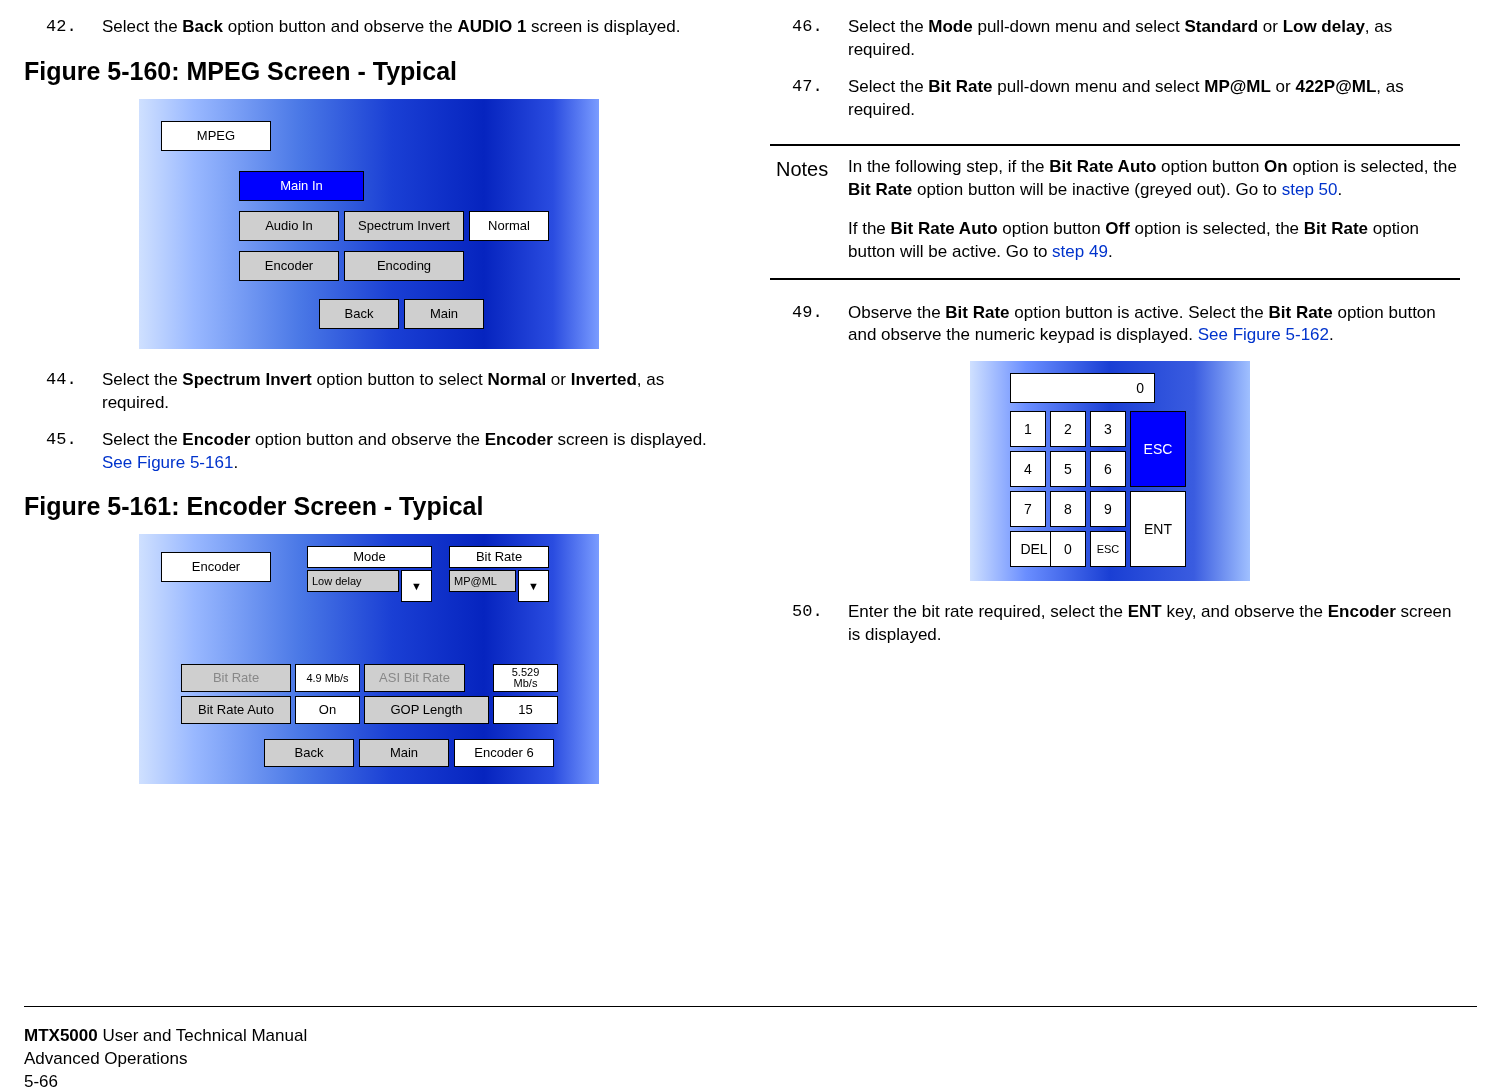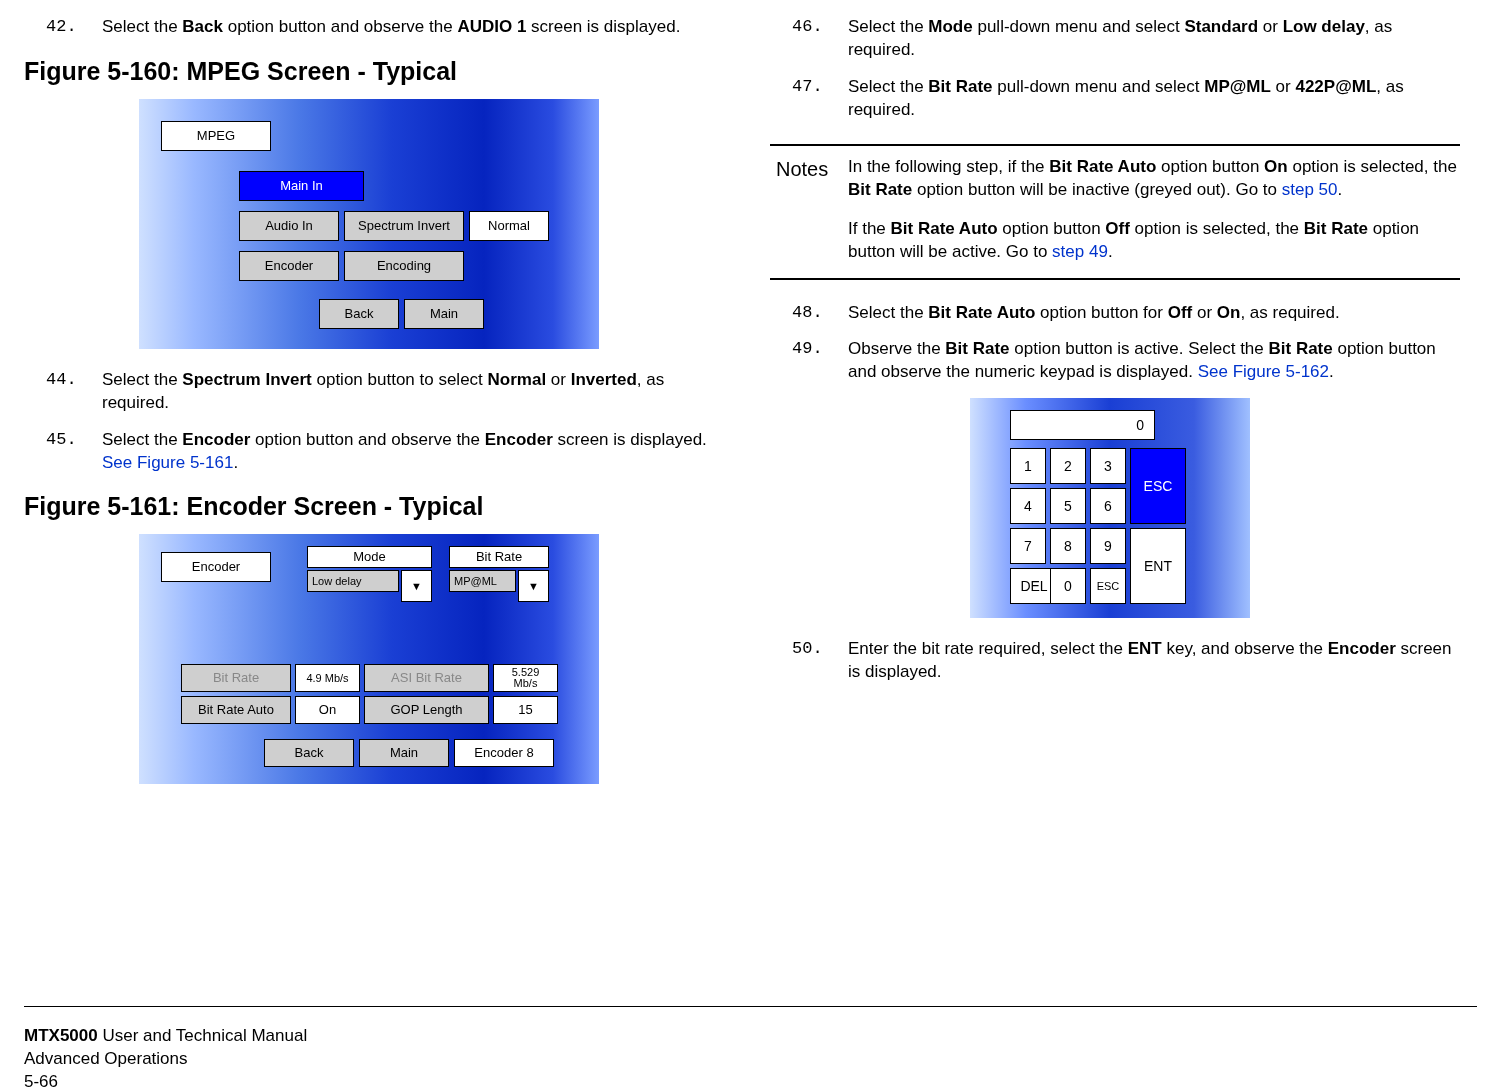--- a/index.html
+++ b/index.html
@@ -168,34 +168,34 @@
       <div class="btn white" style="left:22px; top:18px; width:110px; height:30px;">Encoder</div>
       <div class="btn white" style="left:168px; top:12px; width:125px; height:22px;">Mode</div>
       <div class="btn white" style="left:310px; top:12px; width:100px; height:22px;">Bit Rate</div>
       <div class="btn" style="left:168px; top:36px; width:92px; height:22px; font-size:11px; justify-content:flex-start; padding-left:4px;">Low delay</div>
       <div class="btn white tri" style="left:262px; top:36px; width:31px; height:32px;">▼</div>
       <div class="btn" style="left:310px; top:36px; width:67px; height:22px; font-size:11px; justify-content:flex-start; padding-left:4px;">MP@ML</div>
       <div class="btn white tri" style="left:379px; top:36px; width:31px; height:32px;">▼</div>
 
       <div class="btn grey-disabled" style="left:42px; top:130px; width:110px; height:28px;">Bit Rate</div>
       <div class="btn white" style="left:156px; top:130px; width:65px; height:28px; font-size:11px;">4.9 Mb/s</div>
-      <div class="btn grey-disabled" style="left:225px; top:130px; width:125px; height:28px;">ASI Bit Rate</div>
+      <div class="btn grey-disabled" style="left:225px; top:130px; width:101px; height:28px;">ASI Bit Rate</div>
       <div class="btn white" style="left:354px; top:130px; width:65px; height:28px; font-size:11px; flex-direction:column; line-height:1;">
         <span>5.529</span>
         <span>Mb/s</span>
       </div>
 
       <div class="btn" style="left:42px; top:162px; width:110px; height:28px;">Bit Rate Auto</div>
       <div class="btn white" style="left:156px; top:162px; width:65px; height:28px;">On</div>
       <div class="btn" style="left:225px; top:162px; width:125px; height:28px;">GOP Length</div>
       <div class="btn white" style="left:354px; top:162px; width:65px; height:28px;">15</div>
 
       <div class="btn" style="left:125px; top:205px; width:90px; height:28px;">Back</div>
       <div class="btn" style="left:220px; top:205px; width:90px; height:28px;">Main</div>
-      <div class="btn white" style="left:315px; top:205px; width:100px; height:28px;">Encoder 8</div>
+      <div class="btn white" style="left:315px; top:205px; width:100px; height:28px;">Encoder 6</div>
     </div>
     </div>
 
   </div>
 
   <div class="col">
 
     <ol class="steps">
       <li>
         <div class="step-num">46.</div>
@@ -218,26 +218,20 @@
           <span>In the following step, if the </span><span class="b">Bit Rate Auto</span><span> option button </span><span class="b">On</span><span> option is selected, the </span><span class="b">Bit Rate</span><span> option button will be inactive (greyed out).  Go to </span><span class="link">step 50</span><span>.</span>
         </p>
         <p>
           <span>If the </span><span class="b">Bit Rate Auto</span><span> option button </span><span class="b">Off</span><span> option is selected, the </span><span class="b">Bit Rate</span><span> option button will be active.  Go to </span><span class="link">step 49</span><span>.</span>
         </p>
       </div>
     </div>
 
     <ol class="steps">
       <li>
-        <div class="step-num">48.</div>
-        <div class="step-body">
-          <span>Select the </span><span class="b">Bit Rate Auto</span><span> option button for </span><span class="b">Off</span><span> or </span><span class="b">On</span><span>, as required.</span>
-        </div>
-      </li>
-      <li>
         <div class="step-num">49.</div>
         <div class="step-body">
           <span>Observe the </span><span class="b">Bit Rate</span><span> option button is active.  Select the </span><span class="b">Bit Rate</span><span> option button and observe the numeric keypad is displayed.  </span><span class="link">See Figure 5-162</span><span>.</span>
         </div>
       </li>
     </ol>
 
 
     <div class="keypad-outer">
       <div class="kp" style="left:40px; top:12px; width:145px; height:30px; justify-content:flex-end; padding-right:10px;">0</div>

